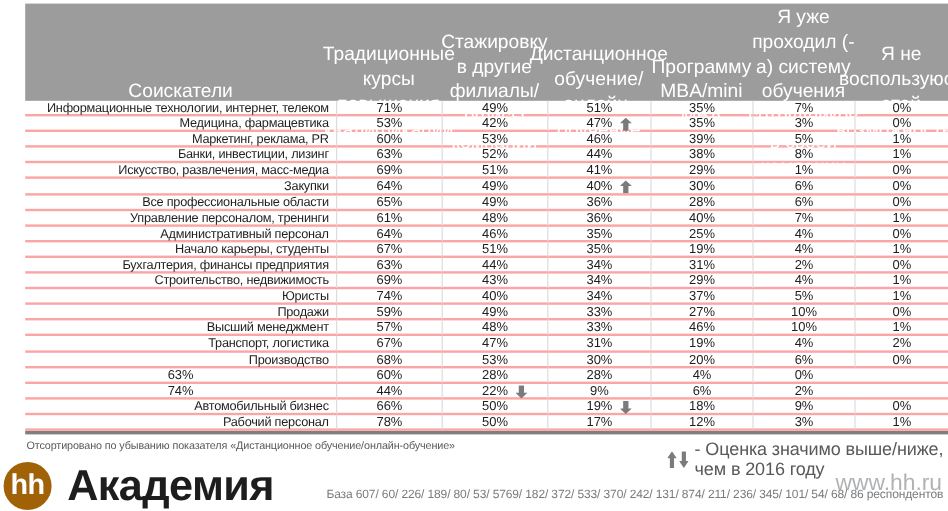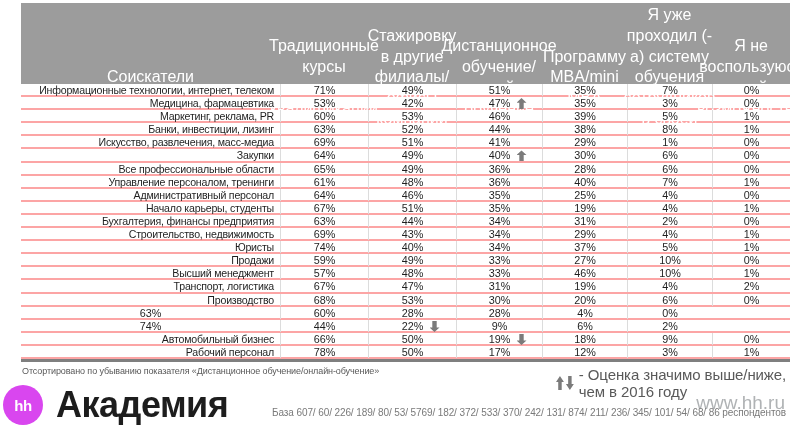--- a/index.html
+++ b/index.html
@@ -43,23 +43,23 @@
   .sort-note{
     position:absolute;left:22px;top:366px;font-size:9px;color:#595959;
     letter-spacing:-0.1px;
   }
   .legend{
     position:absolute;left:556px;top:366px;display:flex;align-items:center;
   }
   .legend-text{font-size:15px;color:#595959;margin-left:3px;letter-spacing:-0.1px;}
   .logo{position:absolute;left:3px;top:384px;display:flex;align-items:center;}
   .logo-circle{
-    width:40px;height:40px;border-radius:50%;background:#d946ef;
+    width:40px;height:40px;border-radius:50%;background:#a16207;
     display:flex;align-items:center;justify-content:center;
-    color:#ffffff;font-weight:bold;font-size:15px;letter-spacing:-0.5px;
+    color:#ffffff;font-weight:bold;font-size:24px;letter-spacing:-0.5px;
   }
   .logo-text{
     margin-left:13px;font-size:36px;font-weight:bold;color:#1d1d1d;
     letter-spacing:-0.5px;
   }
   .website{position:absolute;right:5px;top:392px;font-size:19px;color:#b0b3b5;}
   .base-note{
     position:absolute;right:4px;top:407px;font-size:10px;color:#7a7a7a;
     white-space:nowrap;letter-spacing:-0.1px;
   }

